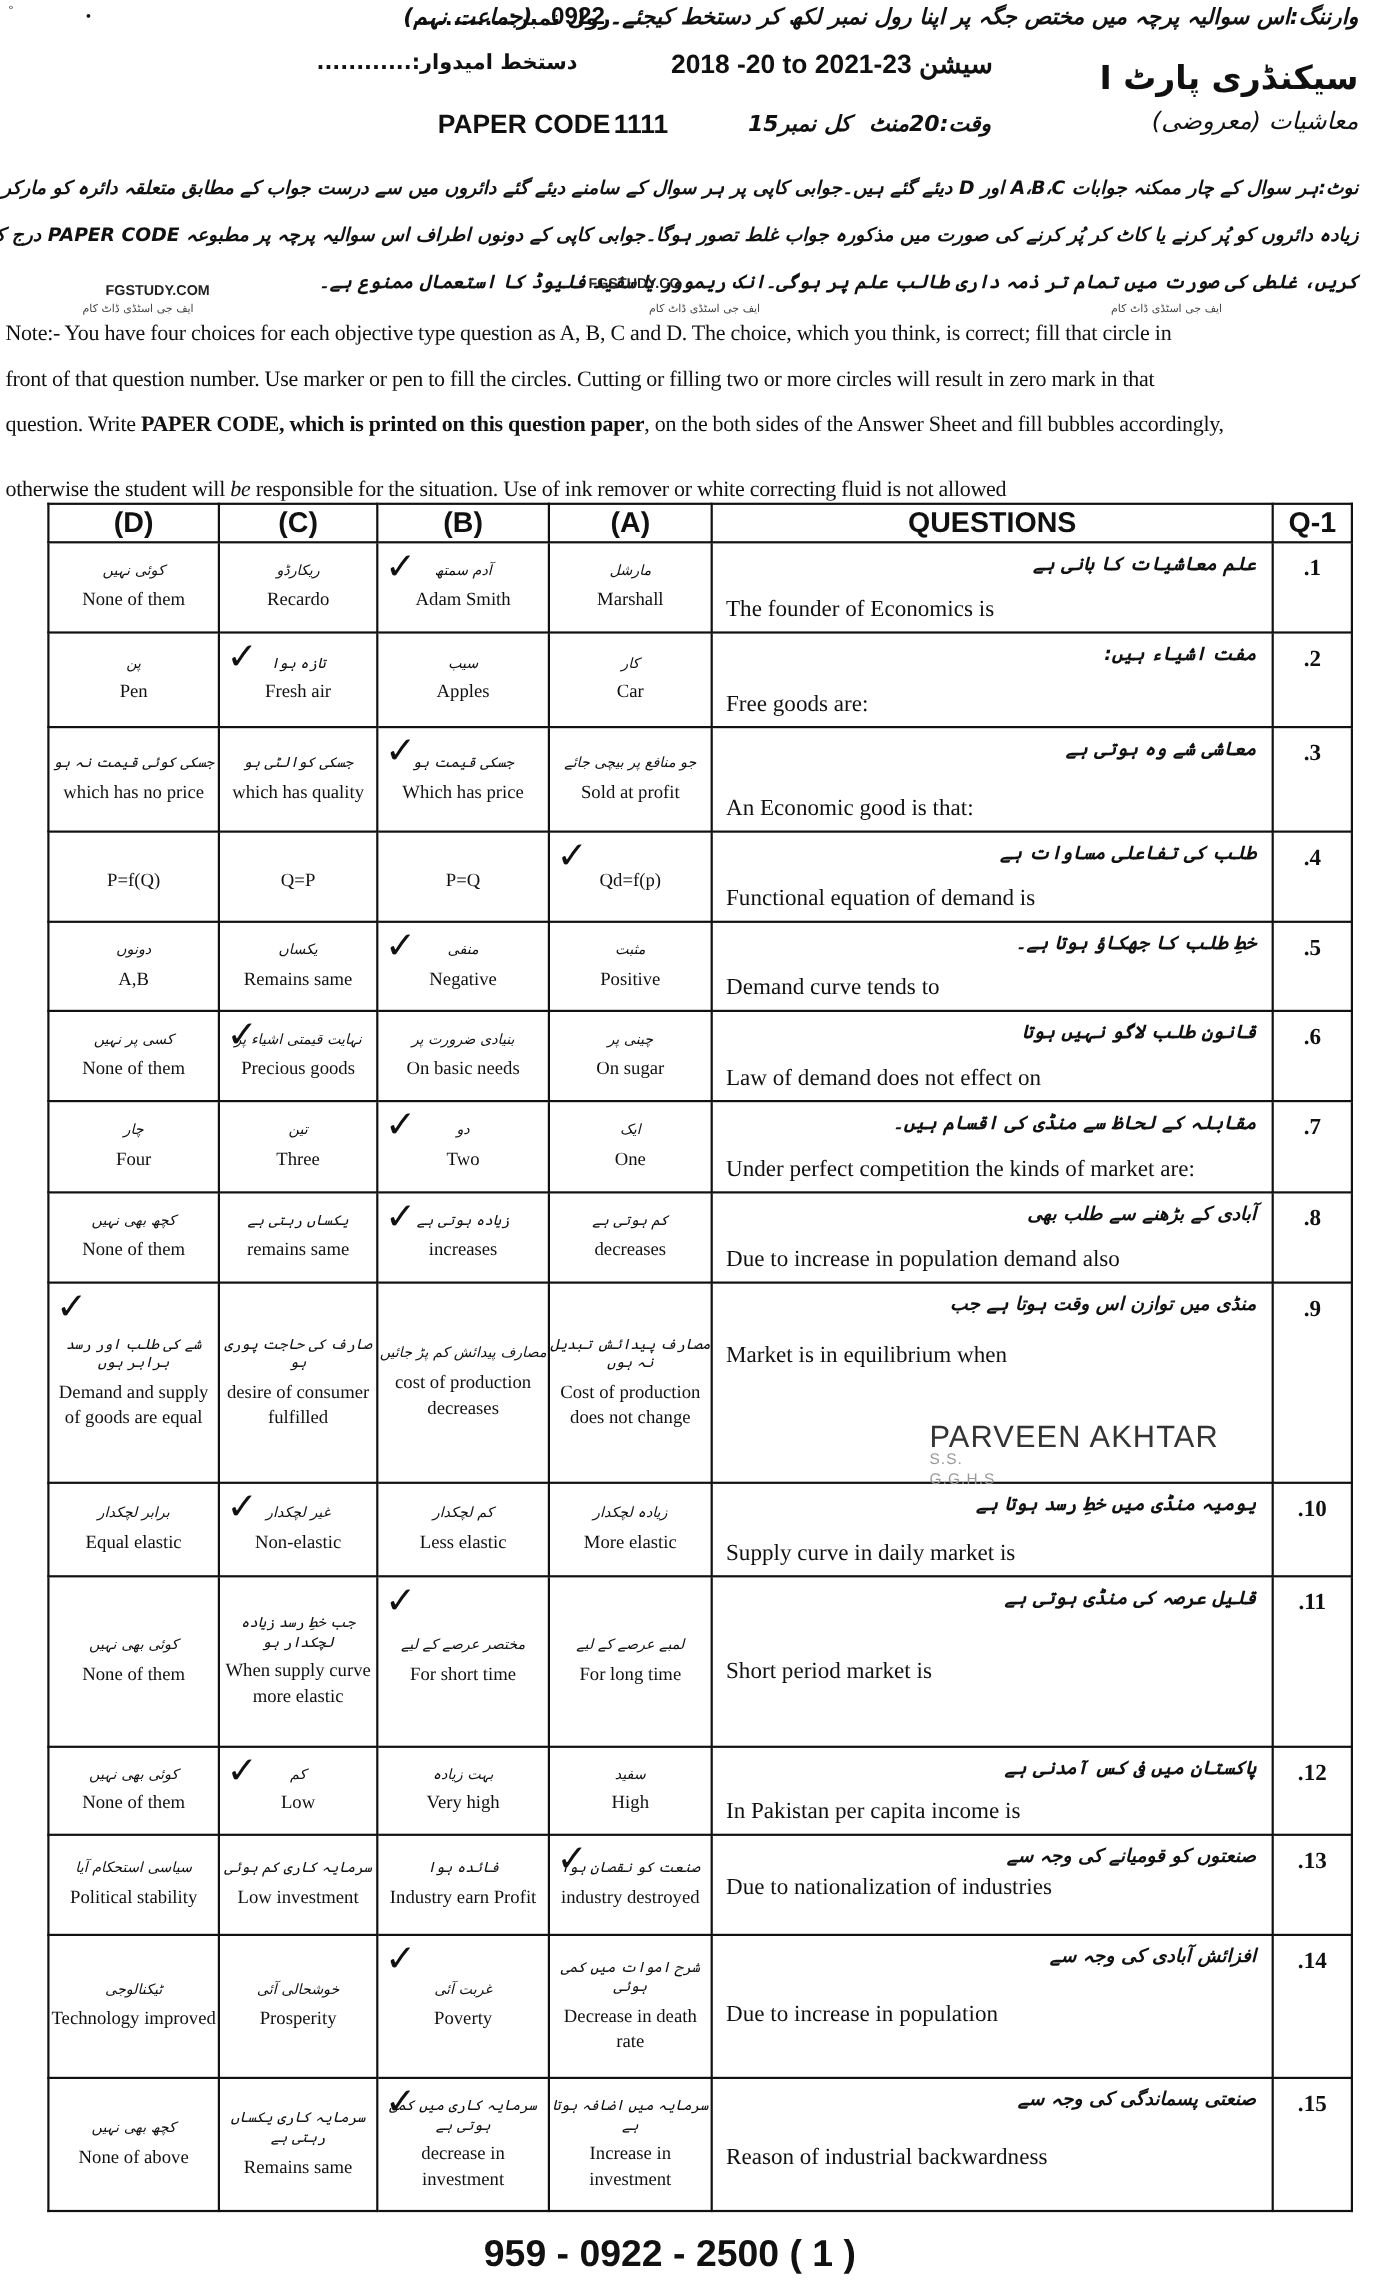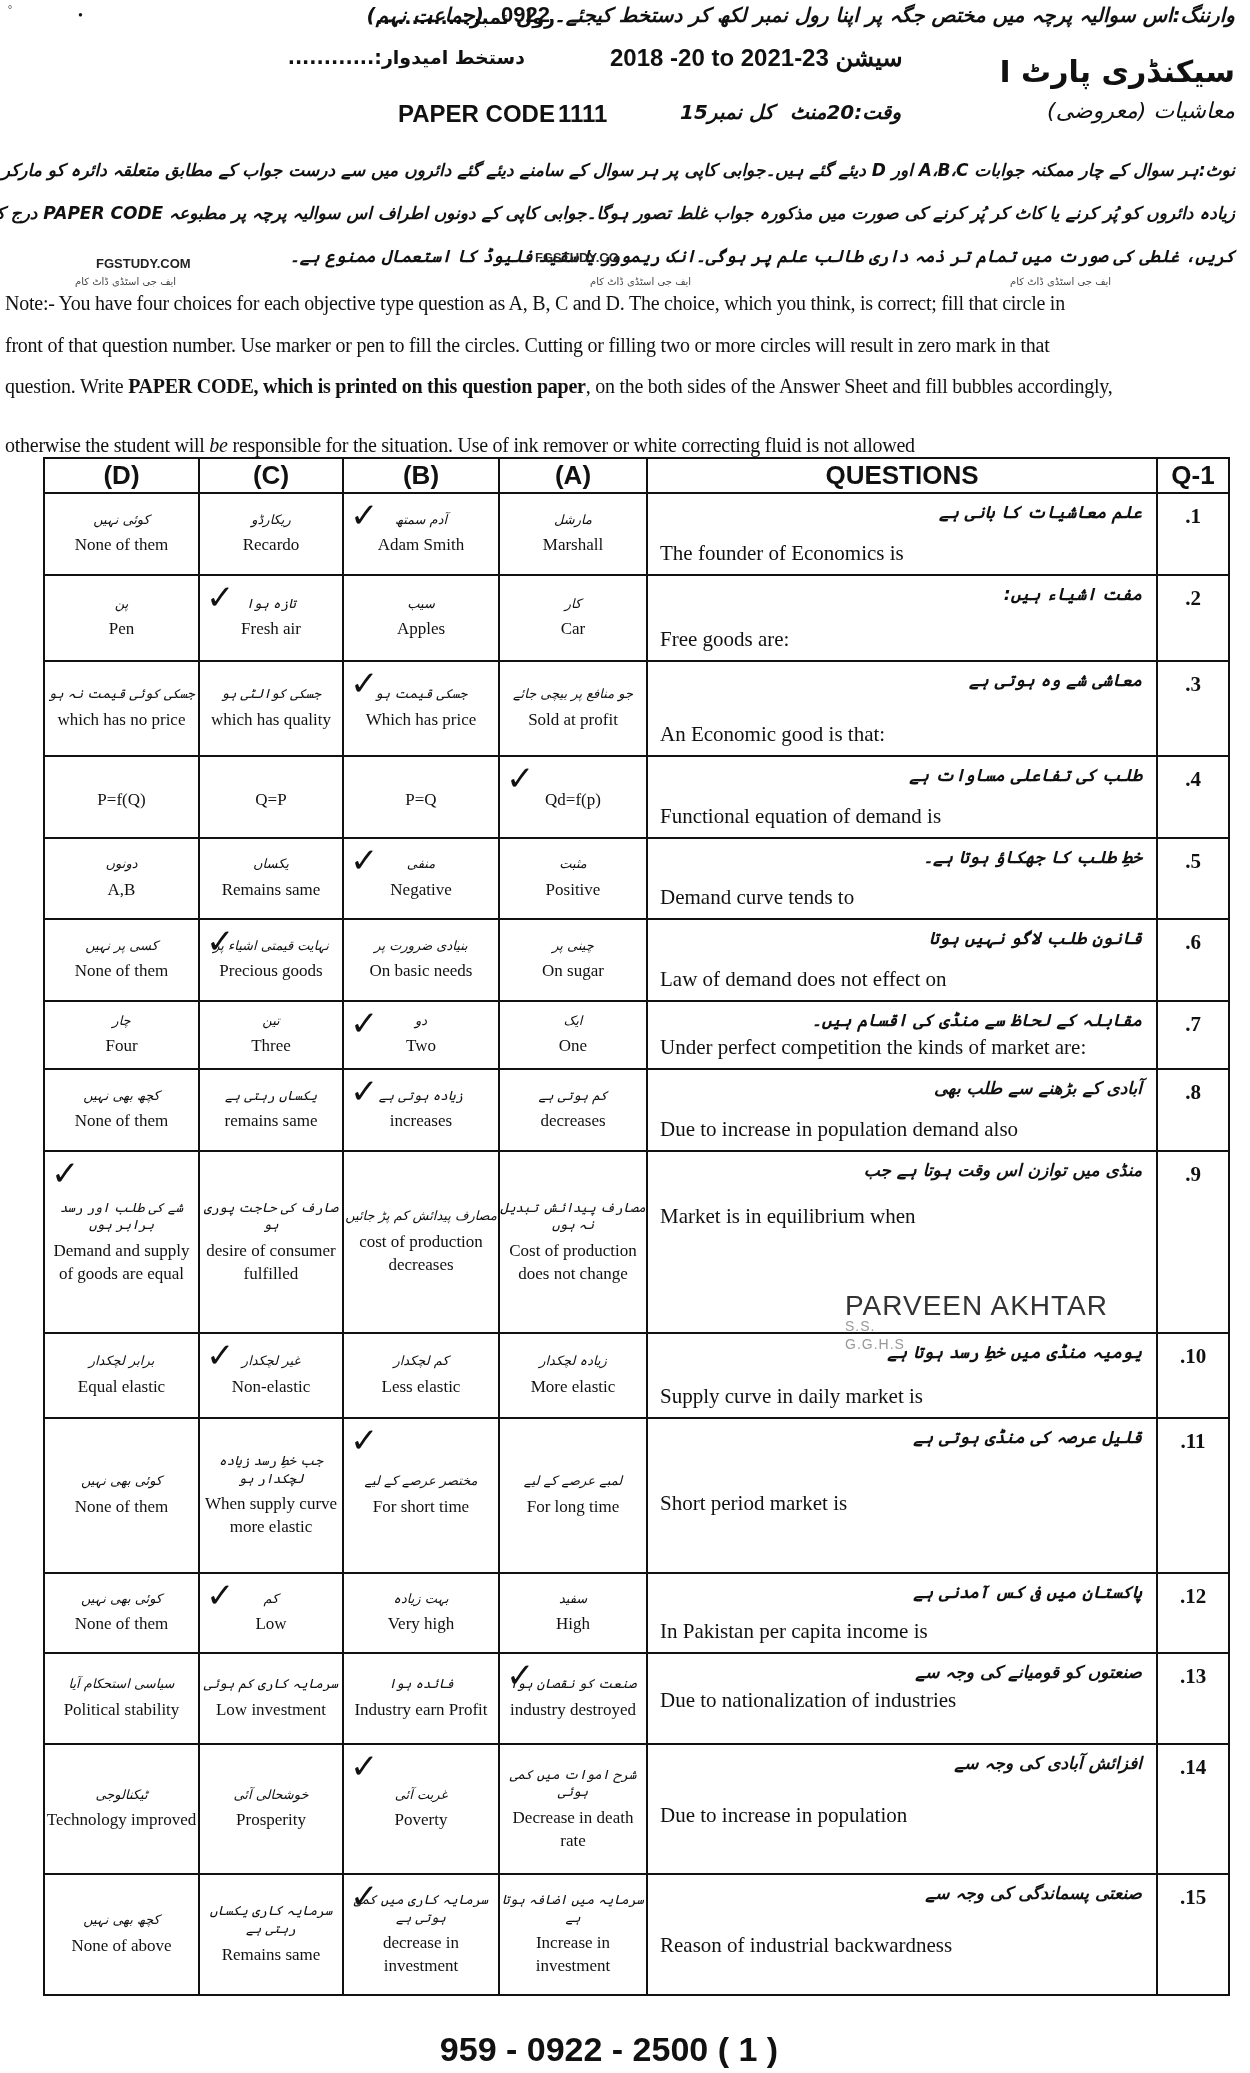--- a/index.html
+++ b/index.html
@@ -228,21 +228,21 @@
         <td class="opt">
           <span class="u">چینی پر</span>
           <span class="e">On sugar</span>
         </td>
         <td class="q">
           <span class="u">قانونِ طلب لاگو نہیں ہوتا</span>
           <span class="e">Law of demand does not effect  on</span>
         </td>
         <td class="qn">.6</td>
       </tr>
-      <tr style="height: 68px; padding-left: 16px;">
+      <tr style="height: 83px; padding-left: 16px;">
         <td class="opt">
           <span class="u">چار</span>
           <span class="e">Four</span>
         </td>
         <td class="opt">
           <span class="u">تین</span>
           <span class="e">Three</span>
         </td>
         <td class="opt">
           <span class="u">دو</span>

